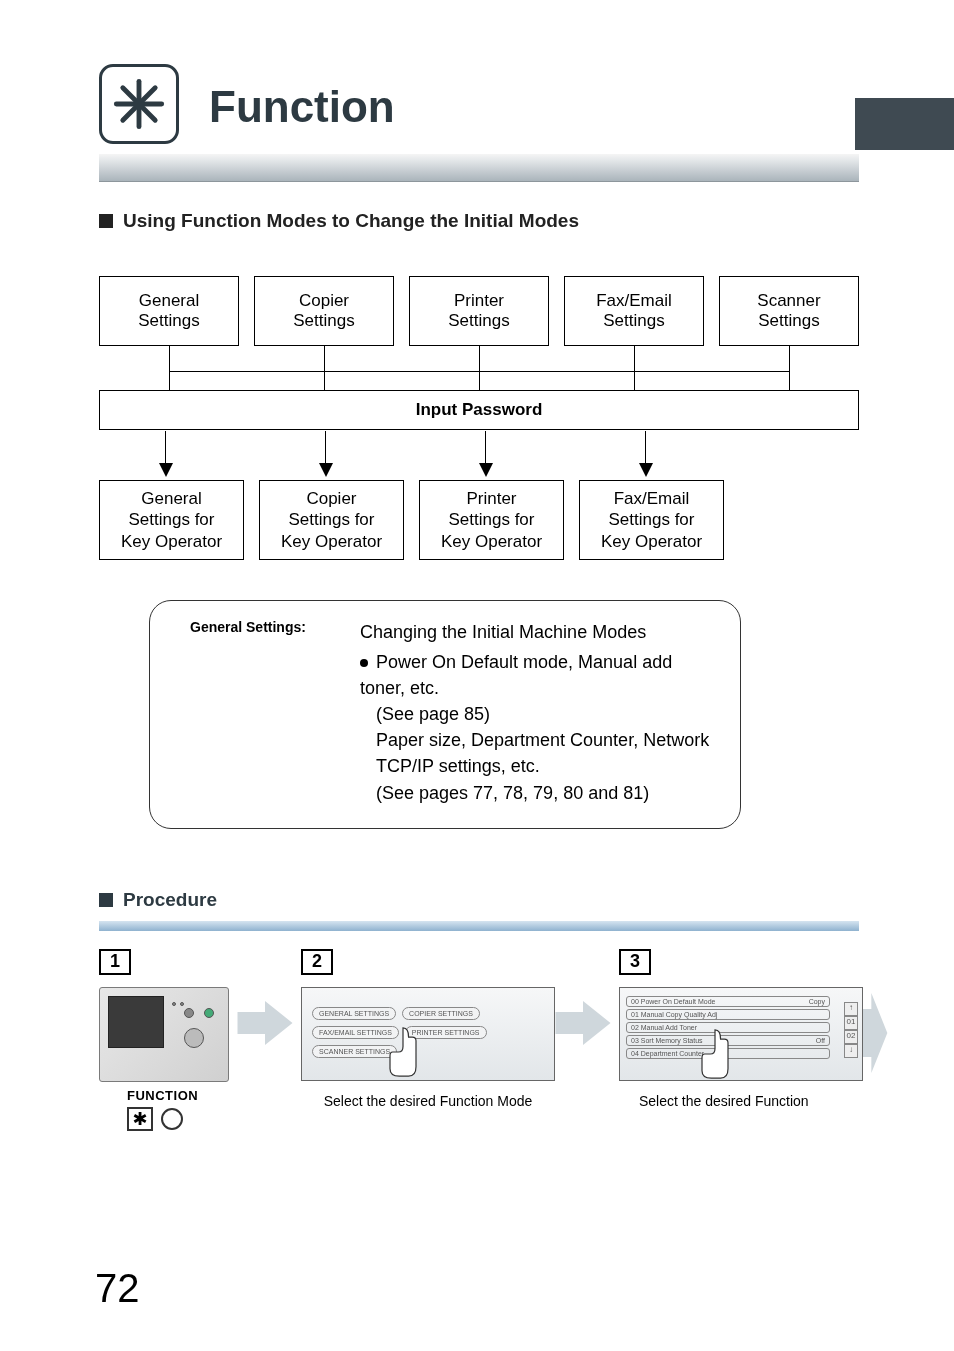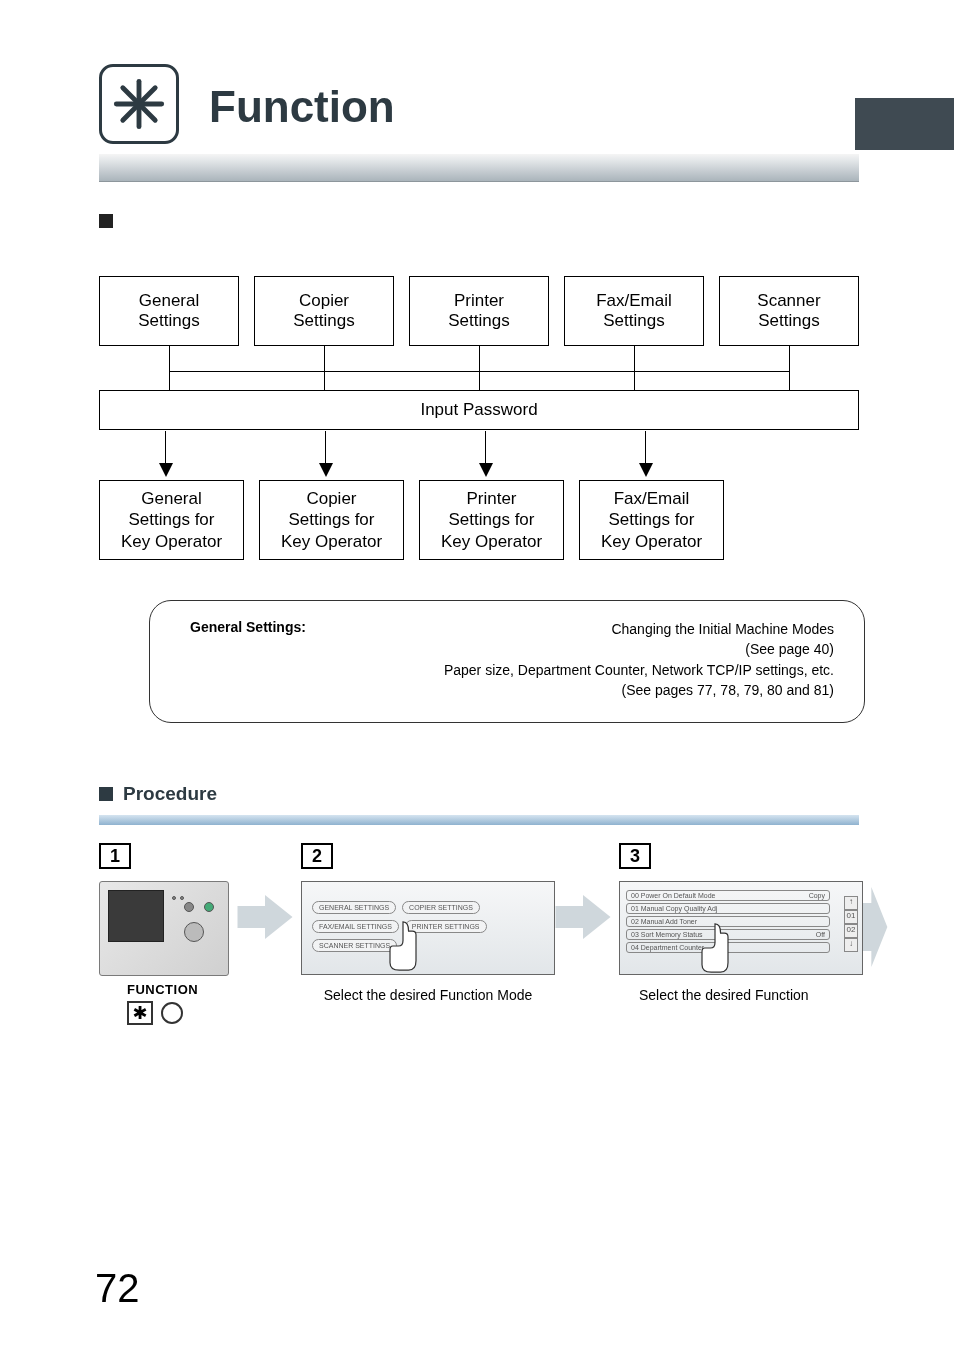--- a/index.html
+++ b/index.html
@@ -55,41 +55,41 @@
     display:flex; flex-direction:column; align-items:center; justify-content:center;
     font-size: 17px; line-height:1.2;
     background:#fff;
     text-align:center;
   }
   .hbar { border-top:1.2px solid #000; position:absolute; }
   .vbar { border-left:1.2px solid #000; position:absolute; }
   .pwd {
     width: 760px; height:40px; border:1px solid #000;
     display:flex; align-items:center; justify-content:center;
-    font-weight:400; font-size:17px;
+    font-weight:700; font-size:17px;
     margin-top: 44px; position:relative;
     background:#fff;
   }
   .row2 { display:flex; margin-top:50px; gap:15px;}
   .box2 {
     width: 145px; height:80px;
     border:1px solid #000;
     display:flex; flex-direction:column; align-items:center; justify-content:center;
     font-size:17px; line-height:1.25; text-align:center;
   }
   .arrow-down { width:0;height:0;border-left:7px solid transparent;border-right:7px solid transparent;border-top:14px solid #000; }
   .note-box {
     margin: 40px auto 0 145px;
-    width: 716px;
+    width: 592px;
     border:1px solid #333;
     border-radius: 22px;
     padding: 18px 30px 22px 40px;
   }
   .note-left { font-weight:700; font-size:14px; float:left; width:150px;}
-  .note-right { margin-left:170px; font-size:14px; line-height:1.45;text-align:right;}
+  .note-right { margin-left:170px; font-size:18px; line-height:1.45;}
   .dot { display:inline-block; width:8px; height:8px; background:#000; border-radius:50%; margin-right:8px; vertical-align:1px; }
 
   .proc-head { margin: 60px 0 10px 95px; font-size:19px; font-weight:700; color:#2d3a42;}
   .proc-bar {
     margin-left:95px; width:760px; height:10px;
     background: linear-gradient(to top, #8fb2cf 0%, #d5e4f0 100%);
   }
   .proc-row { margin-left:95px; width:790px; position:relative; margin-top:18px;}
   .step-num {
     width:32px; height:26px; border:2px solid #000;
@@ -156,21 +156,21 @@
             <line x1="80" y1="20" x2="20" y2="80"></line>
           </g>
         </svg>
   </div>
   <div class="title">Function</div>
 </div>
 <div class="gradient-bar"></div>
 <div class="gradient-bar-right"></div>
 
 <div class="subtitle">
-  <span class="square-bullet"></span>
+  <span class="square-bullet"></span><span>Using Function Modes to Change the Initial Modes</span>
 </div>
 
 <div class="chart">
   <div class="row1">
     <div class="box">
           <span style="white-space:pre-line">General
 Settings</span>
         </div>
     <div class="box">
           <span style="white-space:pre-line">Copier
@@ -239,21 +239,22 @@
 Settings for
 Key Operator</span>
         </div>
   </div>
 </div>
 
 <div class="note-box">
   <div class="note-left">General Settings:</div>
   <div class="note-right">
     <div>Changing the Initial Machine Modes</div>
-    <div style="margin-left:16px;">(See page 40)</div>
+    <div style="margin-top:4px;"><span class="dot"></span><span>Power On Default mode, Manual add toner, etc.</span></div>
+    <div style="margin-left:16px;">(See page 85)</div>
     <div style="margin-left:16px;">Paper size, Department Counter, Network TCP/IP settings, etc.</div>
     <div style="margin-left:16px;">(See pages 77, 78, 79, 80 and 81)</div>
   </div>
   <div style="clear:both;"></div>
 </div>
 
 <div class="proc-head">
   <span class="square-bullet" style="background:#2d3a42;"></span><span>Procedure</span>
 </div>
 <div class="proc-bar"></div>

